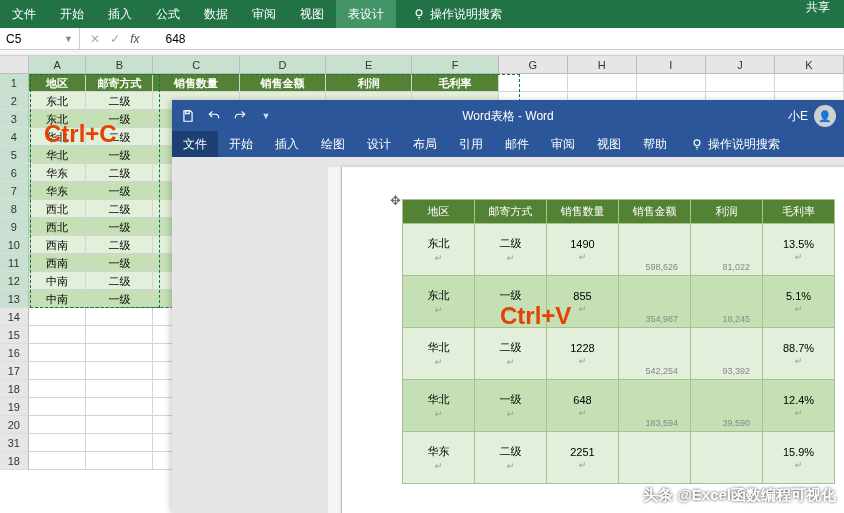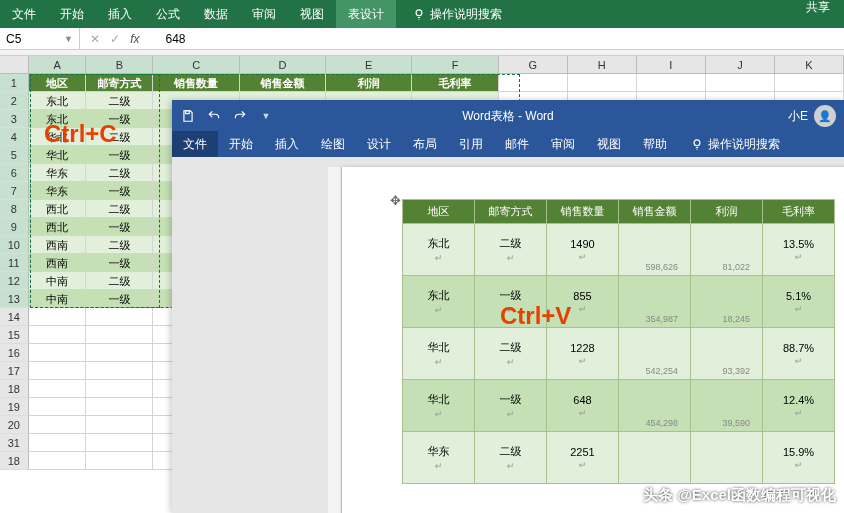--- a/index.html
+++ b/index.html
@@ -553,21 +553,21 @@
               <span class="sub">93,392</span>
             </td>
             <td><span class="val">88.7%</span><span class="pm">↵</span></td>
           </tr>
           <tr class="r2">
             <td><span class="val">华北</span><span class="pm">↵</span></td>
             <td><span class="val">一级</span><span class="pm">↵</span></td>
             <td><span class="val">648</span><span class="pm">↵</span></td>
             <td>
               <span class="val"></span>
-              <span class="sub">454,298</span>
+              <span class="sub">183,594</span>
             </td>
             <td>
               <span class="val"></span>
               <span class="sub">39,590</span>
             </td>
             <td><span class="val">12.4%</span><span class="pm">↵</span></td>
           </tr>
           <tr class="r1">
             <td><span class="val">华东</span><span class="pm">↵</span></td>
             <td><span class="val">二级</span><span class="pm">↵</span></td>

